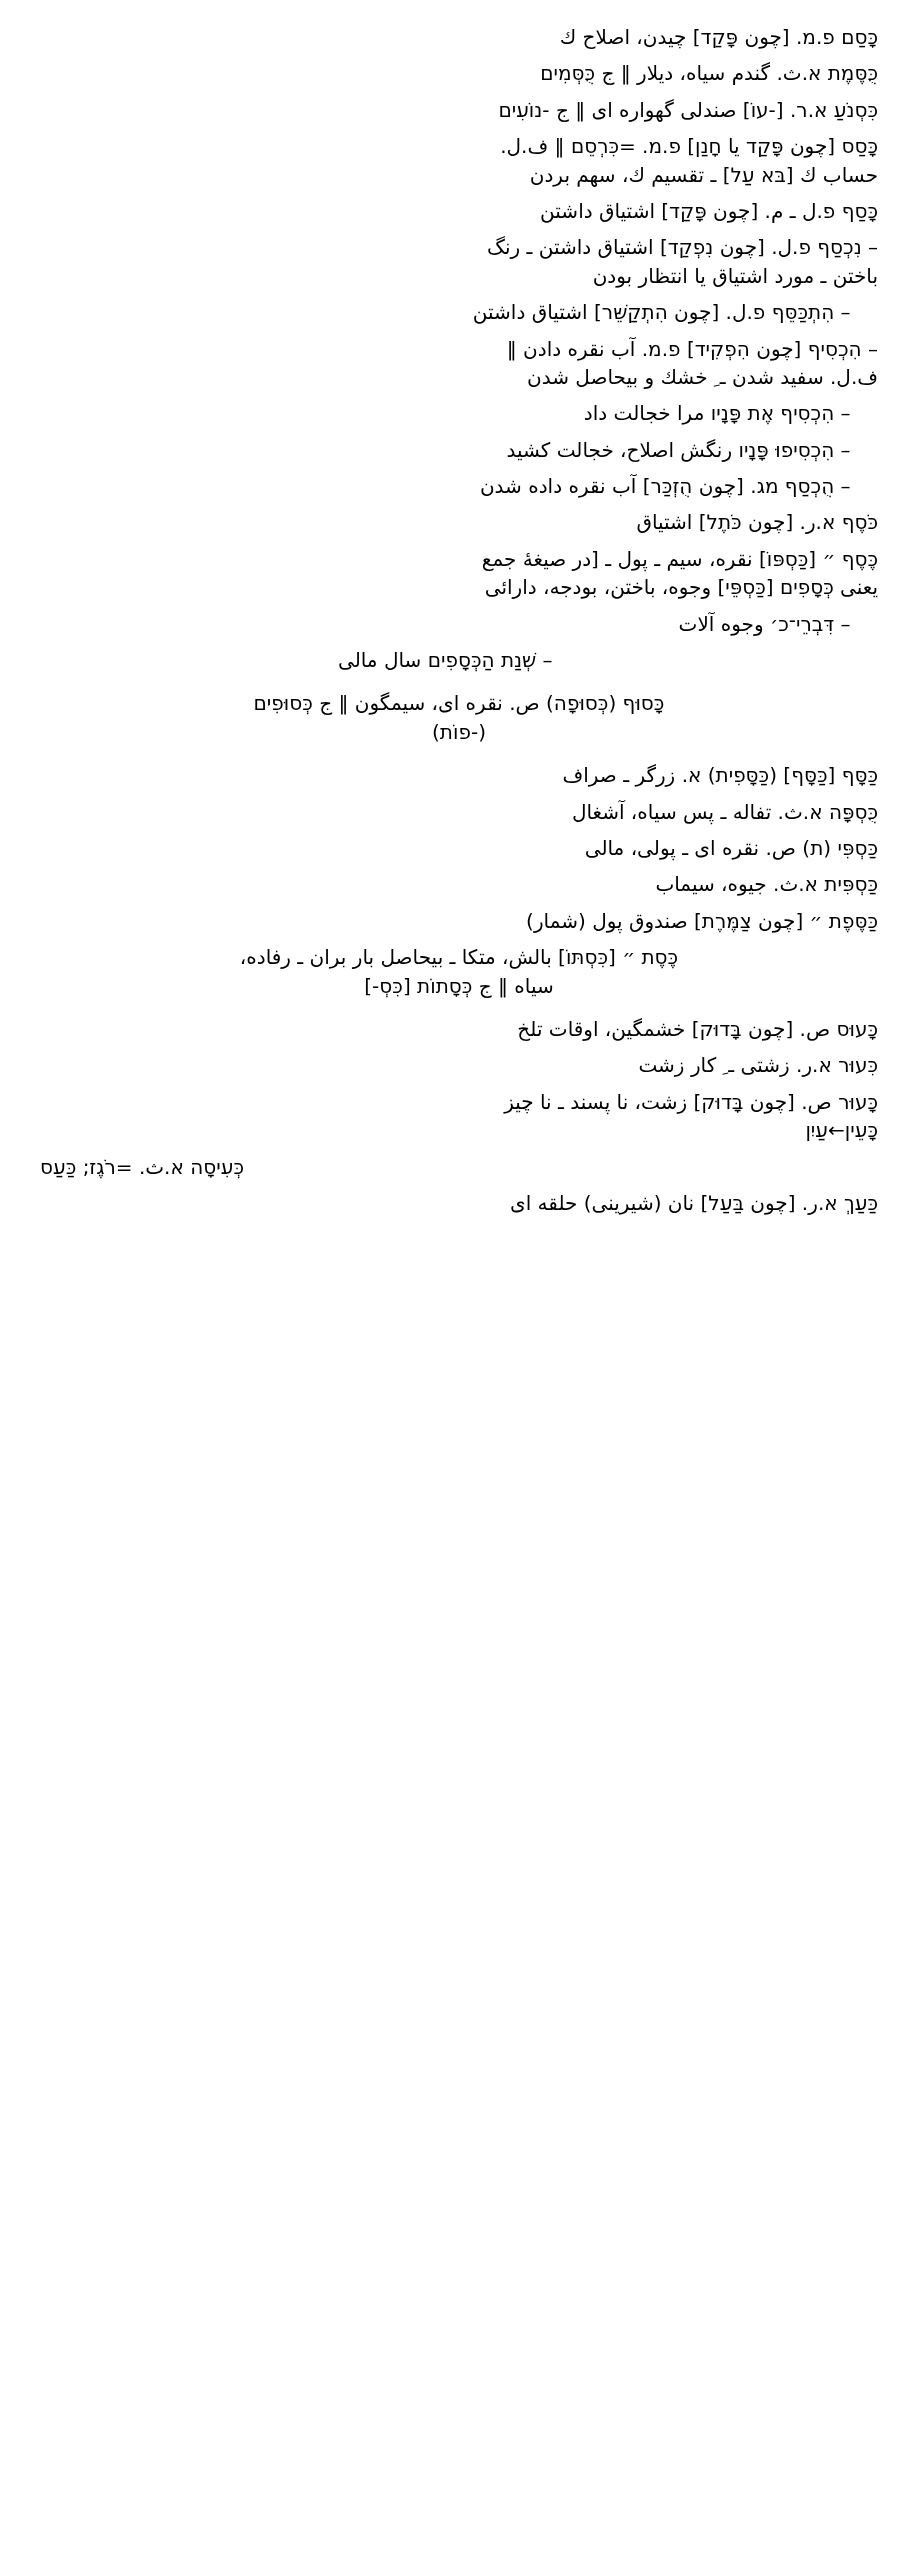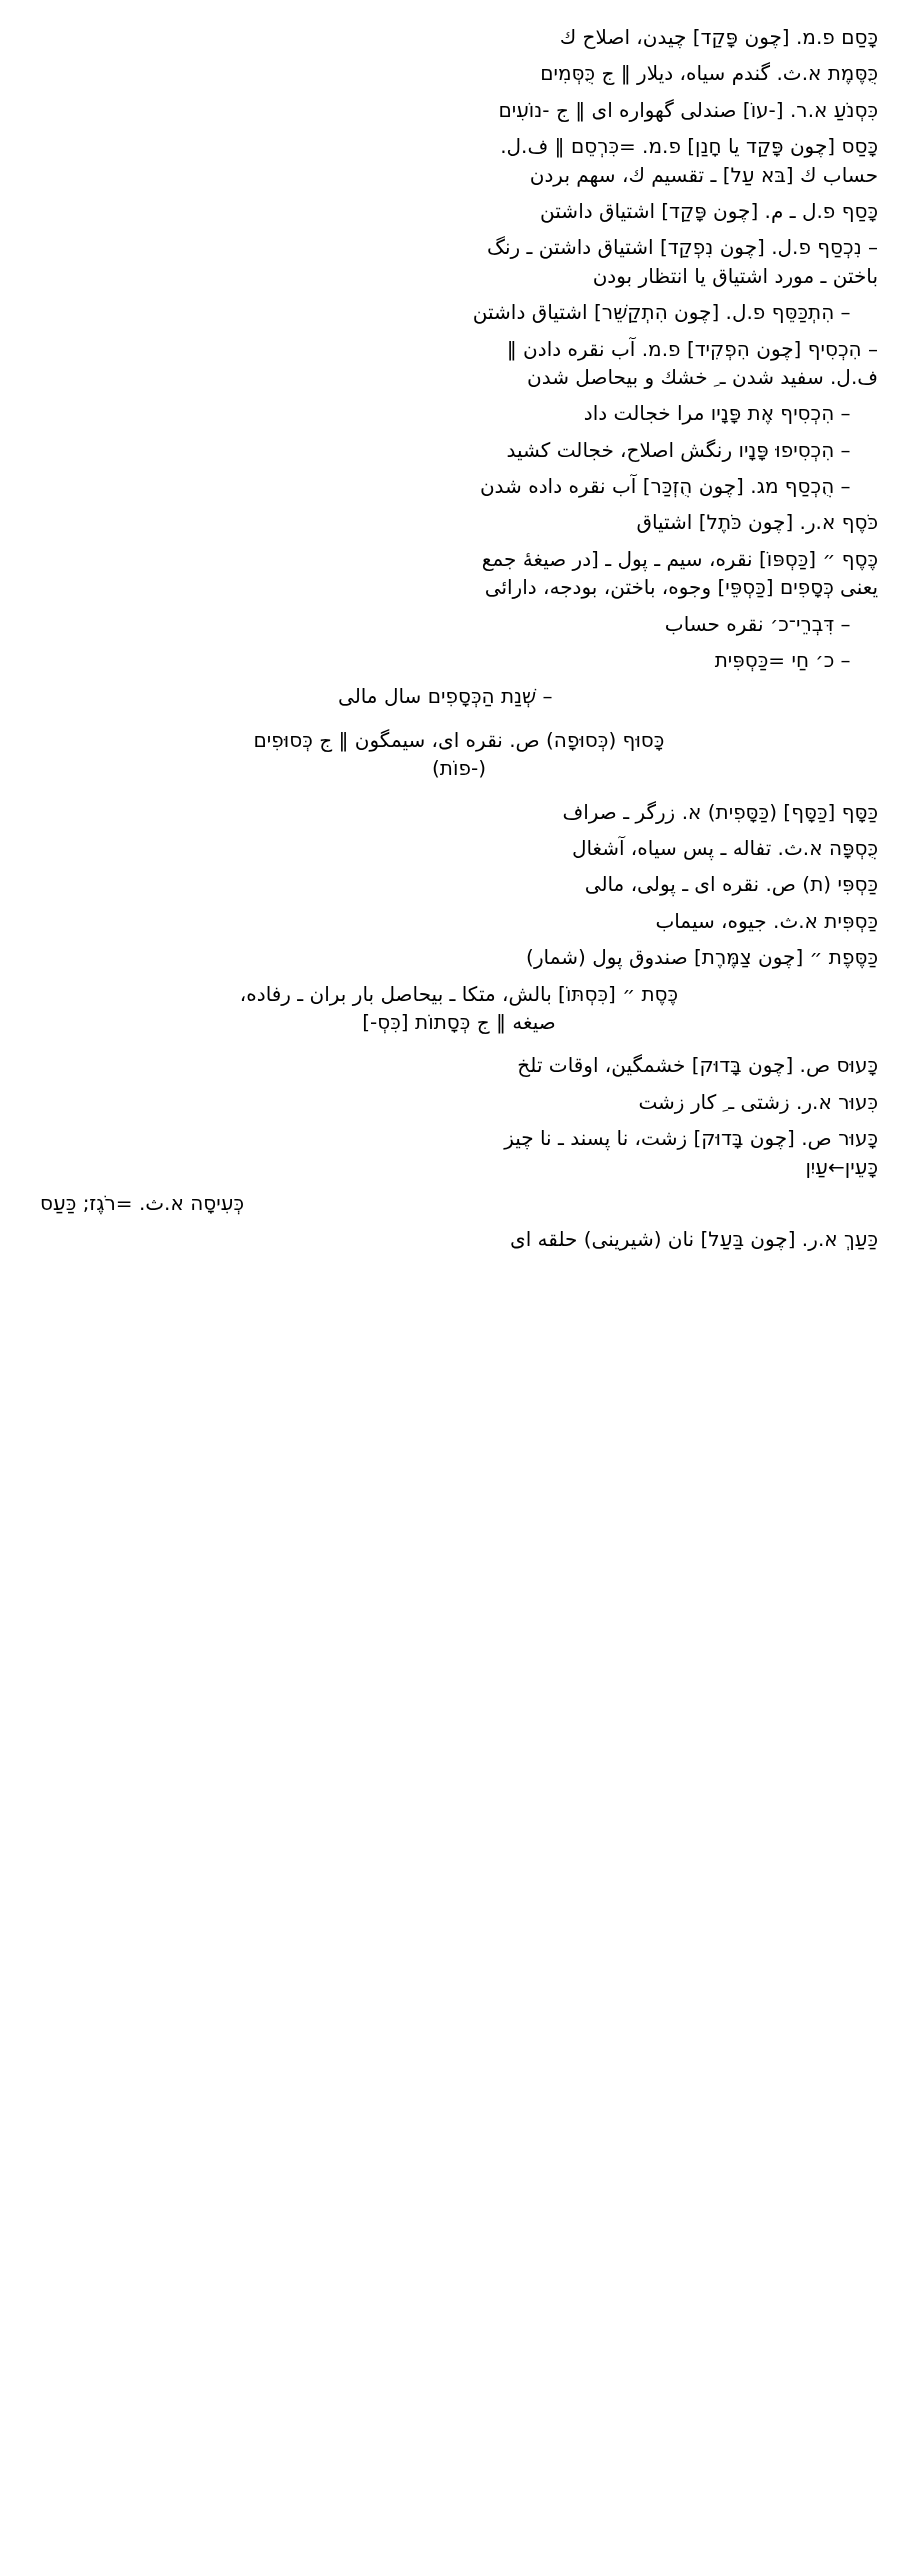--- a/index.html
+++ b/index.html
@@ -102,26 +102,23 @@
   <div class="entry">
     <span class="line">כֹּסֶף א.ر.  [چون כֹּתֶל] اشتیاق</span>
   </div>
 
   <div class="entry">
     <span class="line">כֶּסֶף ״ [כַּסְפּוֹ] نقره، سیم ـ پول ـ [در صیغهٔ جمع</span>
     <span class="line l2">یعنی כְּסָפִים [כַּסְפֵּי] وجوه، باختن، بودجه، دارائی</span>
   </div>
 
   <div class="entry indent">
-    <span class="line">– דִּבְרֵי־כ׳ نقره حساب</span>
+    <span class="line">– דִּבְרֵי־כ׳ وجوه آلات</span>
   </div>
 
-  <div class="entry indent">
-    <span class="line">– כ׳ חַי =כַּסְפִּית</span>
-  </div>
 
   <div class="entry indent gap">
     <span class="line">– שְׁנַת הַכְּסָפִים سال مالی</span>
   </div>
 
   <div class="entry gap">
     <span class="line">כָּסוּף (כְּסוּפָה) ص.  نقره ای، سیمگون ‖ ج כְּסוּפִים</span>
     <span class="line l2">(-פוֹת)</span>
   </div>
 
@@ -140,21 +137,21 @@
   <div class="entry">
     <span class="line">כַּסְפִּית א.ث.  جیوه، سیماب</span>
   </div>
 
   <div class="entry">
     <span class="line">כַּסֶּפֶת ״ [چون צַמֶּרֶת] صندوق پول (شمار)</span>
   </div>
 
   <div class="entry gap">
     <span class="line">כֶּסֶת ״ [כִּסְתּוֹ] بالش، متكا ـ بیحاصل بار بران ـ رفاده،</span>
-    <span class="line l2">صیغه ‖ ج כְּסָתוֹת [כִּסְ-]</span>
+    <span class="line l2">سیاه ‖ ج כְּסָתוֹת [כִּסְ-]</span>
     <span class="line l2"></span>
   </div>
 
   <div class="entry">
     <span class="line">כָּעוּס ص.  [چون בָּדוּק] خشمگین، اوقات تلخ</span>
   </div>
 
   <div class="entry">
     <span class="line">כִּעוּר א.ر.  زشتی ـ ِ كار زشت</span>
   </div>

